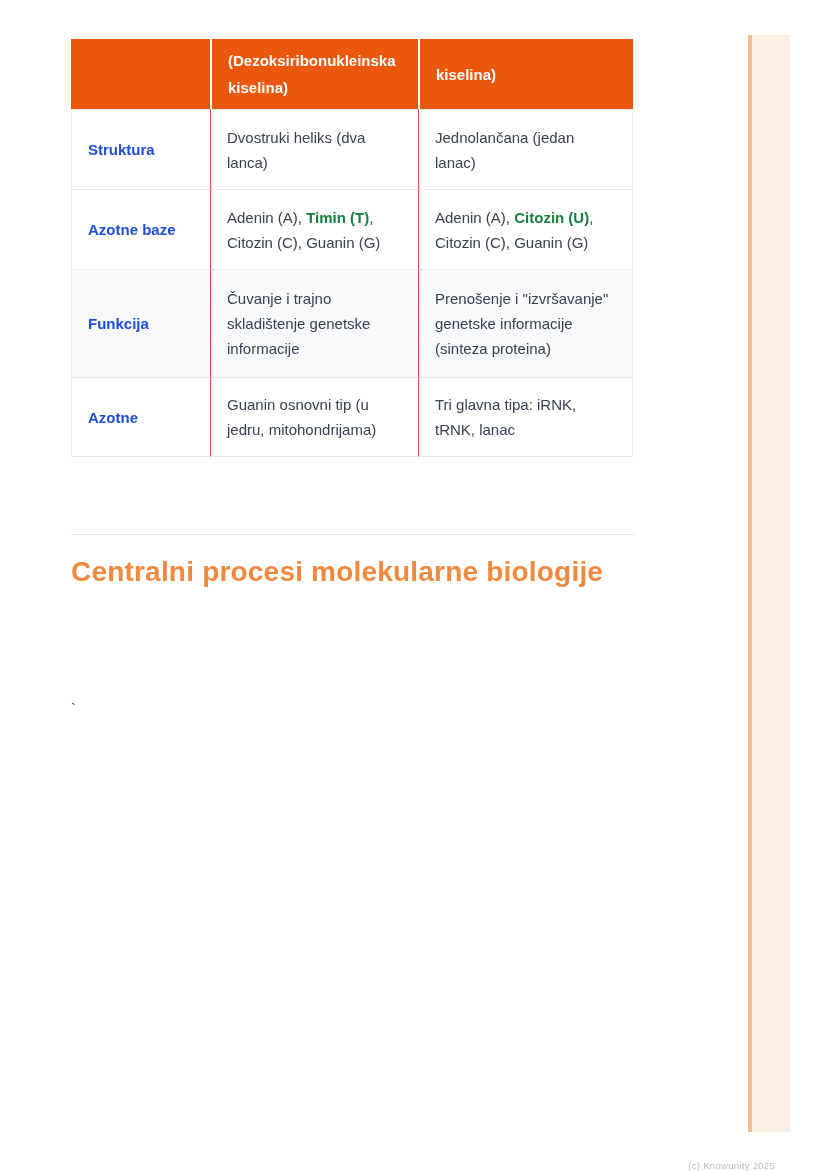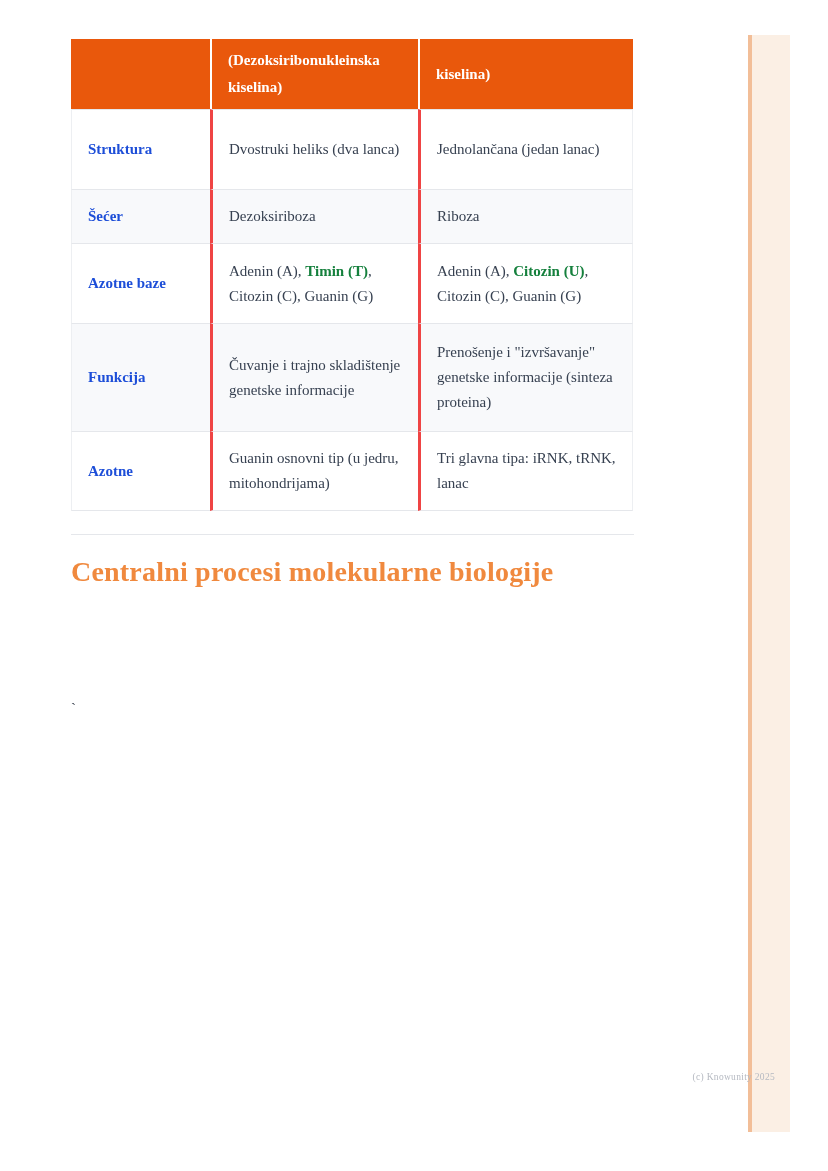--- a/index.html
+++ b/index.html
@@ -3,21 +3,20 @@
 <meta charset="utf-8">
 <style>
   * { margin:0; padding:0; box-sizing:border-box; }
   html,body { background:#ffffff; }
   body { font-family:"Liberation Sans","DejaVu Sans",sans-serif; }
   .page {
     position:relative;
     width:828px; height:1171px;
     background:#ffffff;
     overflow:hidden;
-    font-family:Liberation Serif, serif;
   }
 
   
   .side-stripe {
     position:absolute;
     left:748px; top:35px;
     width:42px; height:1097px;
     background:#FBEFE4;
     border-left:4px solid #F2BE98;
     z-index:1;
@@ -32,21 +31,21 @@
     font-weight:700; line-height:27px;
     padding:8px 16px; height:69px;
   }
   th.h + th.h { border-left:2px solid #ffffff; }
   td {
     padding:14px 16px;
     color:#374151;
     background:#ffffff;
     border-top:1px solid #E5E7EB;
   }
-  td + td { border-left:3px solid #ef4444; }
+  td + td { border-left:1px solid #ef4444; }
   tr.alt td { background:#F8F9FB; }
   tbody td:first-child { border-left:1px solid #EDEFF2; }
   tbody td:last-child  { border-right:1px solid #EDEFF2; }
   tbody tr:last-child td { border-bottom:1px solid #E5E7EB; }
   td.lbl { font-weight:700; color:#1d4ed8; }
   .seg-b { font-weight:700; color:#15803d; }
   tr.r1 { height:80px; } tr.r2 { height:54px; } tr.r3 { height:80px; }
   tr.r4 { height:108px; } tr.r5 { height:80px; }
 
   
@@ -66,21 +65,21 @@
     font-size:15.5px; line-height:27px; color:#333B49;
     text-align:justify; z-index:2;
   }
   .stray-char {
     position:absolute; left:71px; top:700px;
     font-size:15px; color:#333B49; z-index:2;
   }
 
   
   .footer-copy {
-    position:absolute; top:1072px; right:53px;
+    position:absolute; top:1160px; right:53px;
     font-size:9.5px; color:#B5B9C1; letter-spacing:0.3px; z-index:3;
   }
 </style>
 </head>
 <body>
 
 <div class="page">
 
   <div class="side-stripe"></div>
 
@@ -96,25 +95,20 @@
           <th class="h"></th>
           <th class="h">(Dezoksiribonukleinska kiselina)</th>
           <th class="h">kiselina)</th>
         </tr>
       </thead>
       <tbody>
         <tr class="r1">
           <td class="lbl">Struktura</td>
           <td><span>Dvostruki heliks (dva lanca)</span></td>
           <td><span>Jednolančana (jedan lanac)</span></td>
-        </tr>
-        <tr class="r2 alt">
-          <td class="lbl">Šećer</td>
-          <td><span>Dezoksiriboza</span></td>
-          <td><span>Riboza</span></td>
         </tr>
         <tr class="r3">
           <td class="lbl">Azotne baze</td>
           <td><span>Adenin (A), </span><span class="seg-b">Timin (T)</span><span>, Citozin (C), Guanin (G)</span></td>
           <td><span>Adenin (A), </span><span class="seg-b">Citozin (U)</span><span>, Citozin (C), Guanin (G)</span></td>
         </tr>
         <tr class="r4 alt">
           <td class="lbl">Funkcija</td>
           <td><span>Čuvanje i trajno skladištenje genetske informacije</span></td>
           <td><span>Prenošenje i "izvršavanje" genetske informacije (sinteza proteina)</span></td>

